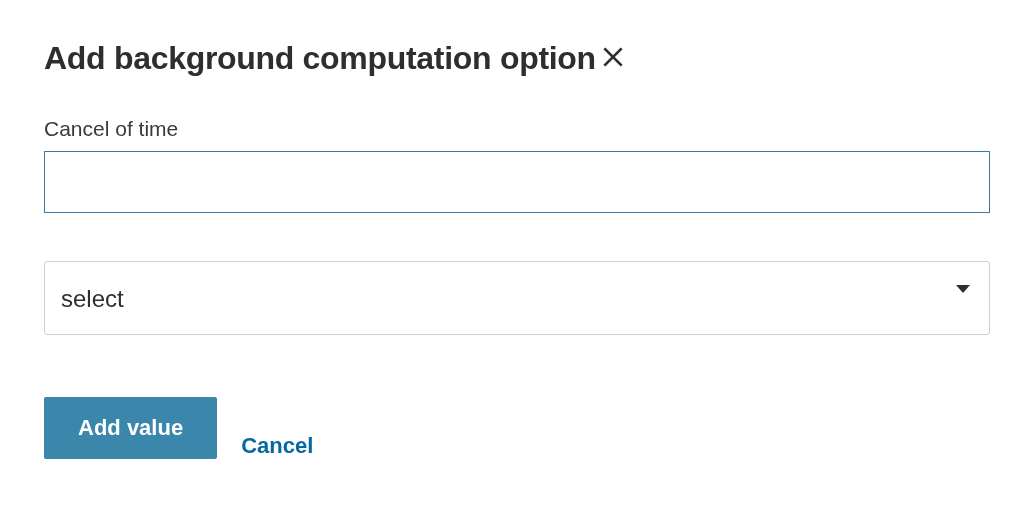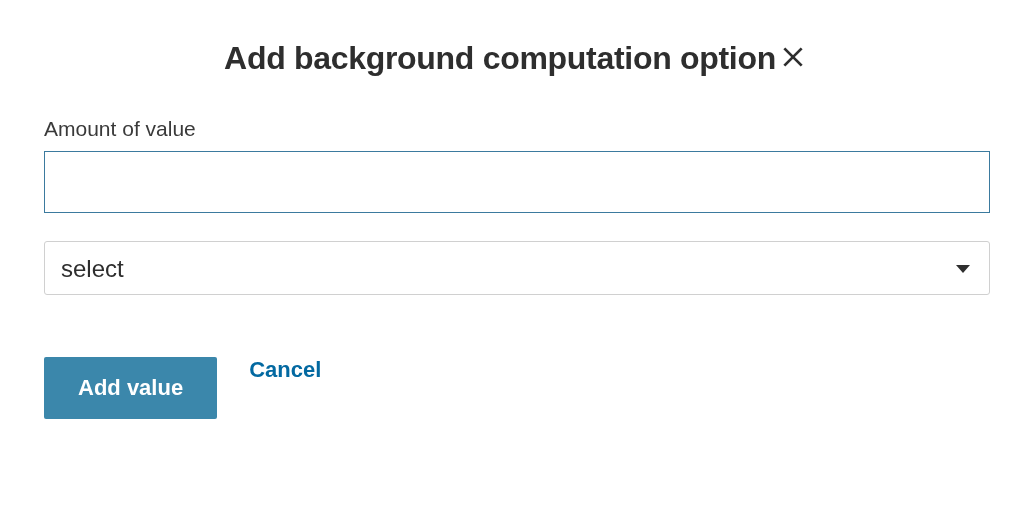--- a/index.html
+++ b/index.html
@@ -10,21 +10,21 @@
     body {
       font-family: -apple-system, BlinkMacSystemFont, "Segoe UI", Helvetica, Arial, sans-serif;
       background: #ffffff;
       width: 1034px;
       height: 530px;
       padding: 40px 44px;
       color: #2e2e2e;
     }
     .header {
       display: flex;
-      justify-content: center;
+      justify-content: flex-start;
       align-items: center;
       margin-bottom: 40px;
     }
     .title {
       font-size: 32px;
       font-weight: 700;
       color: #2e2e2e;
       letter-spacing: -0.3px;
     }
     .close-btn {
@@ -61,48 +61,49 @@
       color: #2e2e2e;
       outline: none;
       background: #fff;
     }
     .select-wrap {
       position: relative;
       width: 100%;
     }
     .select-input {
       width: 100%;
-      height: 54px;
+      height: 74px;
       border: 1px solid #d0d0d0;
       padding: 0 16px;
       font-size: 24px;
       color: #2e2e2e;
       background: #fff;
       appearance: none;
       -webkit-appearance: none;
       cursor: pointer;
       outline: none;
       border-radius: 3px;
+      margin-top: 20px;
     }
     .select-caret {
       position: absolute;
       right: 20px;
       top: 50%;
       transform: translateY(-50%);
       pointer-events: none;
     }
     .select-caret svg {
       width: 14px;
       height: 8px;
       fill: #2e2e2e;
     }
     .actions {
       display: flex;
-      align-items: flex-start;
-      gap: 32px;
+      align-items: flex-end;
+      gap: 24px;
       margin-top: 62px;
     }
     .btn-primary {
       background: #3b87ab;
       color: #ffffff;
       border: none;
       font-size: 22px;
       font-weight: 700;
       padding: 18px 34px;
       cursor: pointer;
@@ -127,21 +128,21 @@
     <span>
       <svg viewBox="0 0 24 24" fill="none">
         <line x1="4" y1="4" x2="20" y2="20"></line>
         <line x1="20" y1="4" x2="4" y2="20"></line>
       </svg>
     </span>
   </button>
 </div>
 
 <div class="field">
-  <label class="label">Amount of value</label>
+  <label class="label">Cancel of time</label>
   <input type="text" class="text-input" autofocus="" value="" style="">
 </div>
 
 <div class="field">
   <div class="select-wrap">
     <select class="select-input">
       <option>select</option>
     </select>
     <span class="select-caret">
       <svg viewBox="0 0 14 8">

